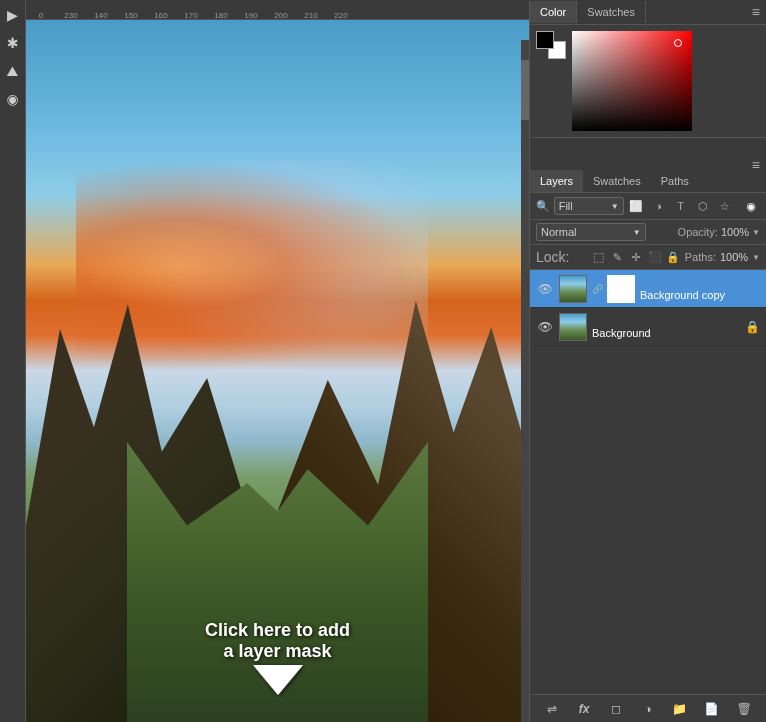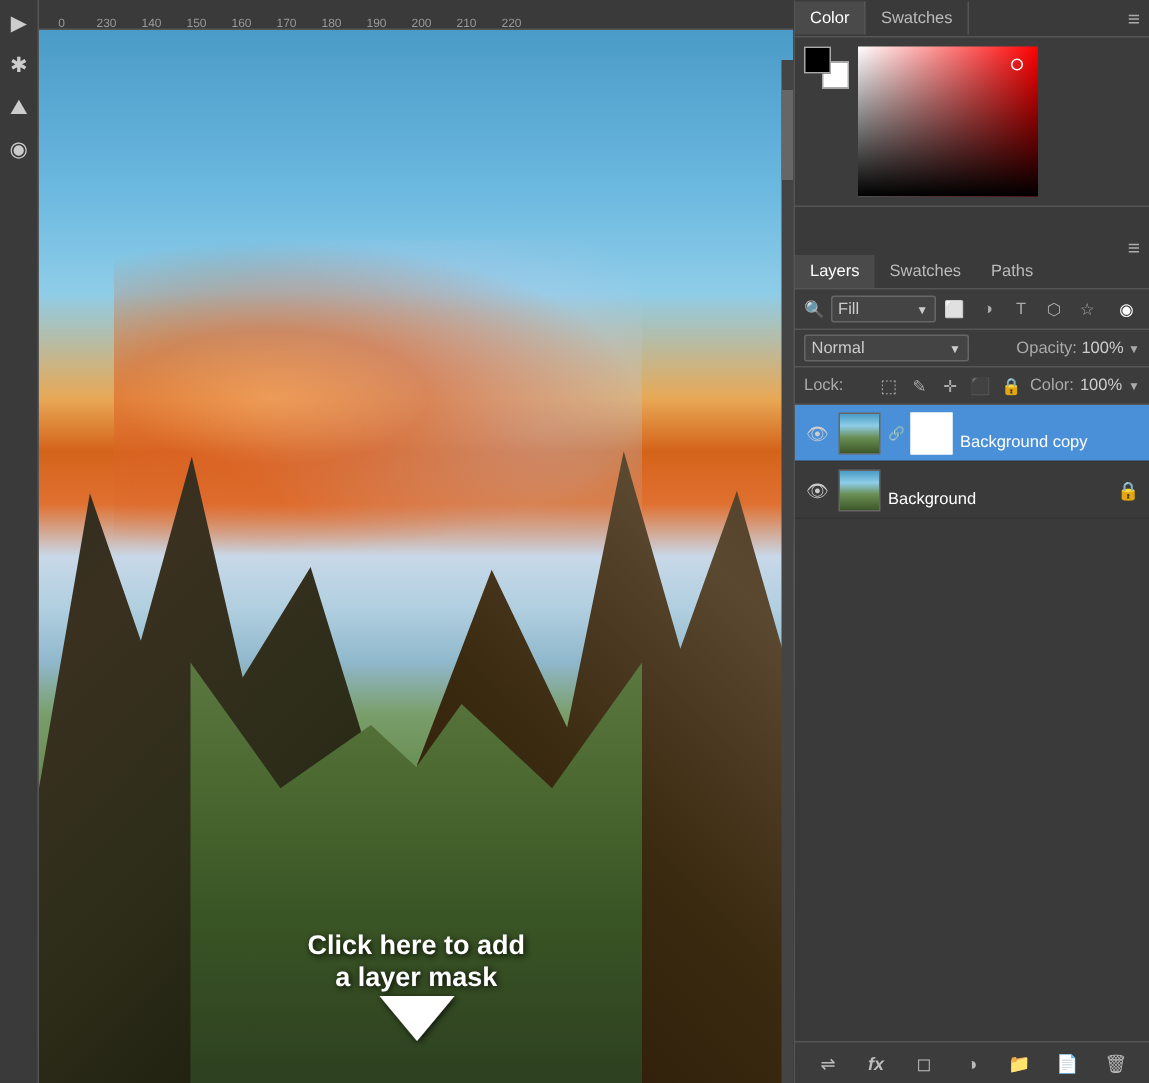--- a/index.html
+++ b/index.html
@@ -360,21 +360,21 @@
     
     .lock-row {
       padding: 3px 6px;
       display: flex;
       align-items: center;
       gap: 4px;
       border-bottom: 1px solid #555;
     }
 
     .lock-label {
-      font-size: 11px;
+      font-size: 14px;
       color: #aaa;
       margin-right: 18px;
     }
 
     .fill-label {
       font-size: 11px;
       color: #aaa;
       margin-left: auto;
     }
 
@@ -675,21 +675,21 @@
       </div>
     </div>
 
     <div class="lock-row">
       <span class="lock-label">Lock:</span>
       <div class="icon-btn" style="font-size:12px;">⬚</div>
       <div class="icon-btn" style="font-size:11px;">✎</div>
       <div class="icon-btn" style="font-size:11px;">✛</div>
       <div class="icon-btn" style="font-size:11px;">⬛</div>
       <div class="icon-btn" style="font-size:11px;">🔒</div>
-      <span class="fill-label">Color:</span>
+      <span class="fill-label">Paths:</span>
       <span class="fill-value">100%</span>
       <span style="font-size:8px; color:#aaa;">▼</span>
     </div>
 
     <div class="layers-list">
 
       <div class="layer-row active">
         <div class="layer-visibility">👁</div>
         <div class="layer-thumb">
           <div class="layer-thumb-landscape"></div>

